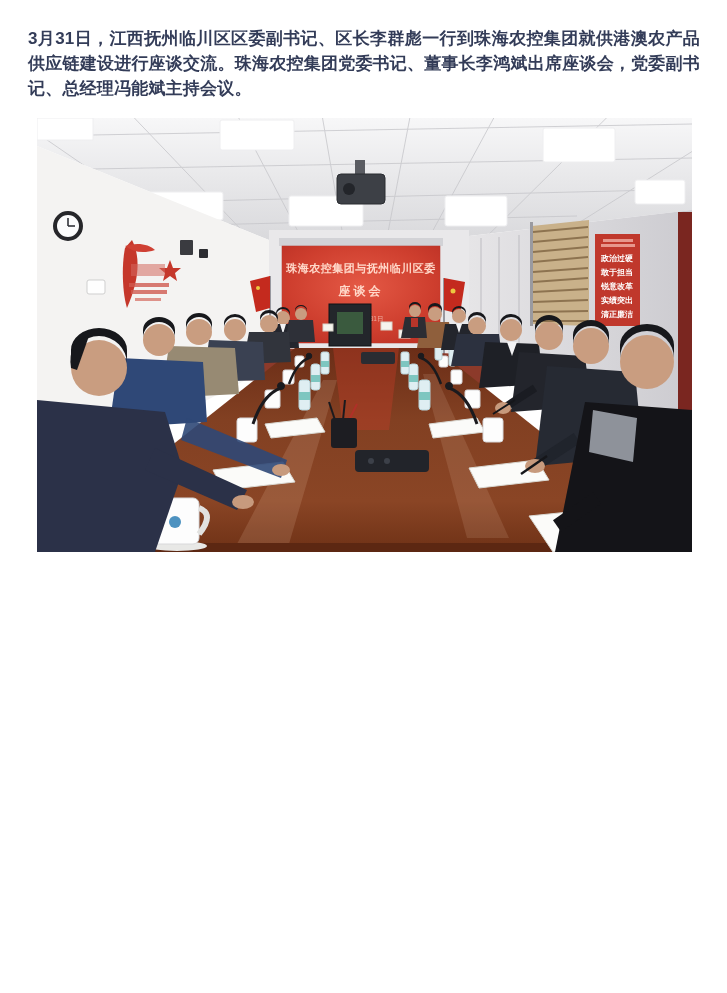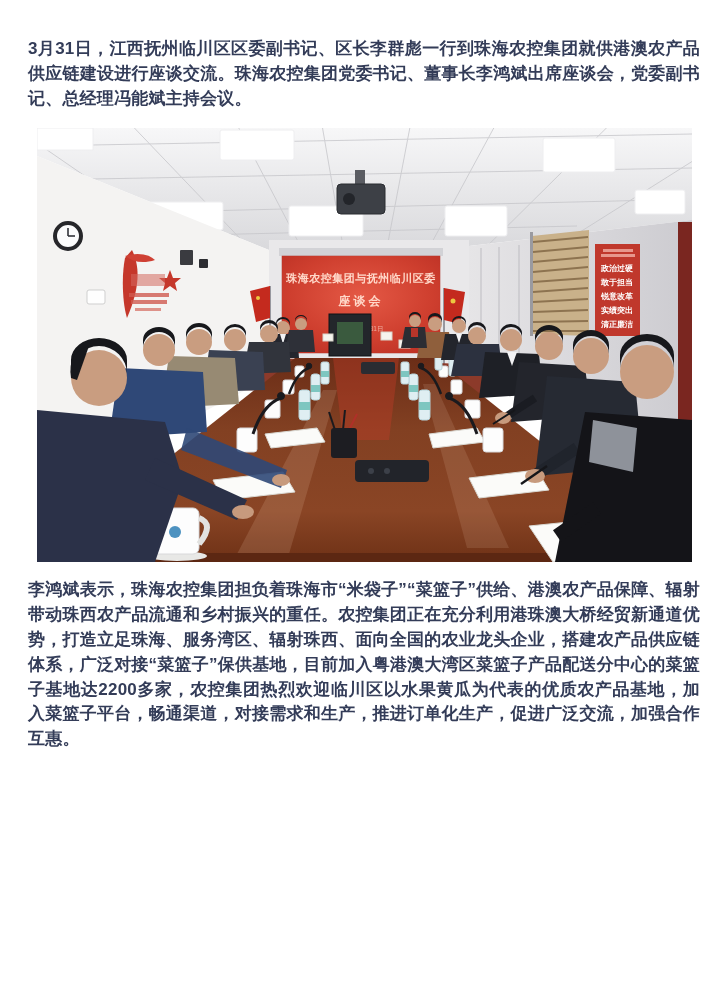--- a/index.html
+++ b/index.html
@@ -1,19 +1,19 @@
 <!DOCTYPE html>
 <html><head>
 <meta charset="utf-8">
 <style>
   html,body{margin:0;padding:0;background:#ffffff;}
   .page{
     position:relative;
     width:727px;height:748px;
-    margin:18px auto;
+    margin:8px auto;
     background:#ffffff;
     overflow:hidden;
     font-family:"Liberation Sans","DejaVu Sans",sans-serif;
   }
   .article{
     padding:19px 27px 0 28px;
   }
   .article p{
     margin:0 0 10px 0;
     font-size:17px;
@@ -375,16 +375,15 @@
             <circle cx="610" cy="244" r="27" fill="#c99d80"></circle>
             <path d="M583,240 a27,27 0 0 1 54,0 l0,-13 a27,21 0 0 0 -54,0 z" fill="#17181c"></path>
             <polygon points="548,284 655,292 655,434 518,434" fill="#141418"></polygon>
             <polygon points="556,292 600,300 596,344 552,334" fill="#8e929a"></polygon>
             <line x1="560" y1="380" x2="520" y2="408" stroke="#141418" stroke-width="14"></line>
           </g>
         </g>
       </svg>
     </figure>
 
-    <p>李鸿斌表示，珠海农控集团担负着珠海市“米袋子”“菜篮子”供给、港澳农产品保障、辐射带动珠西农产品流通和乡村振兴的重任。农控集团正在充分利用港珠澳大桥经贸新通道优势，打造立足珠海、服务湾区、辐射珠西、面向全国的农业龙头企业，搭建农产品供应链体系，广泛对接“菜篮子”保供基地，目前加入粤港澳大湾区菜篮子产品配送分中心的菜篮子基地达2200多家，农控集团热烈欢迎临川区以水果黄瓜为代表的优质农产品基地，加入菜篮子平台，畅通渠道，对接需求和生产，推进订单化生产，促进广泛交流，加强合作互惠。</p>
   </div>
 
 </div>
 
 </body></html>

